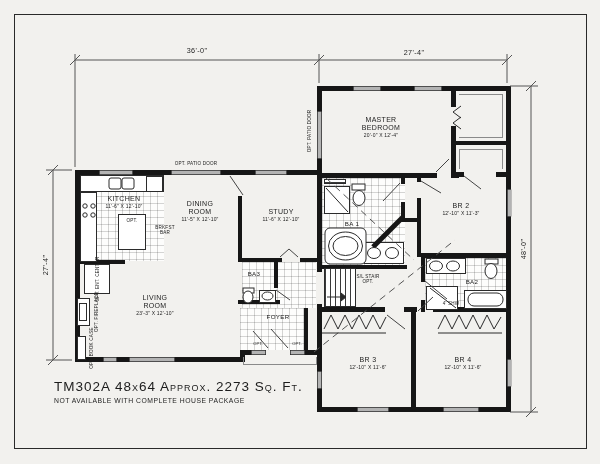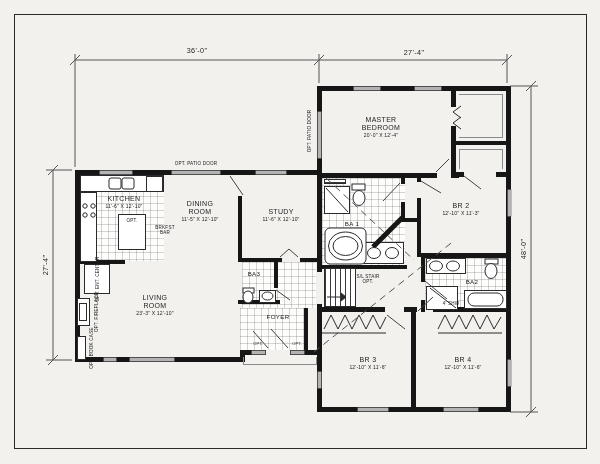--- a/index.html
+++ b/index.html
@@ -244,13 +244,17 @@
   <div class="tag wrap" style="left:368px;top:279px;width:24px;">S/L STAIR OPT.</div>
   <div class="tag" style="left:451px;top:304px;">4' SHW</div>
   <div class="tag" style="left:258px;top:344px;font-size:4px;">OPT.</div>
   <div class="tag" style="left:297px;top:344px;font-size:4px;">OPT.</div>
 
   <div class="dimtxt" style="left:197px;top:50px;">36'-0"</div>
   <div class="dimtxt" style="left:414px;top:52px;">27'-4"</div>
   <div class="dimtxt vert" style="left:45px;top:265px;">27'-4"</div>
   <div class="dimtxt vert" style="left:523px;top:249px;">48'-0"</div>
 
+  <div id="titleblock">
+    <div id="titleline">TM302A  48x64  Approx. 2273 Sq. Ft.</div>
+    <div id="noteline">NOT AVAILABLE WITH COMPLETE HOUSE PACKAGE</div>
+  </div>
 </div>
 
 </body></html>

